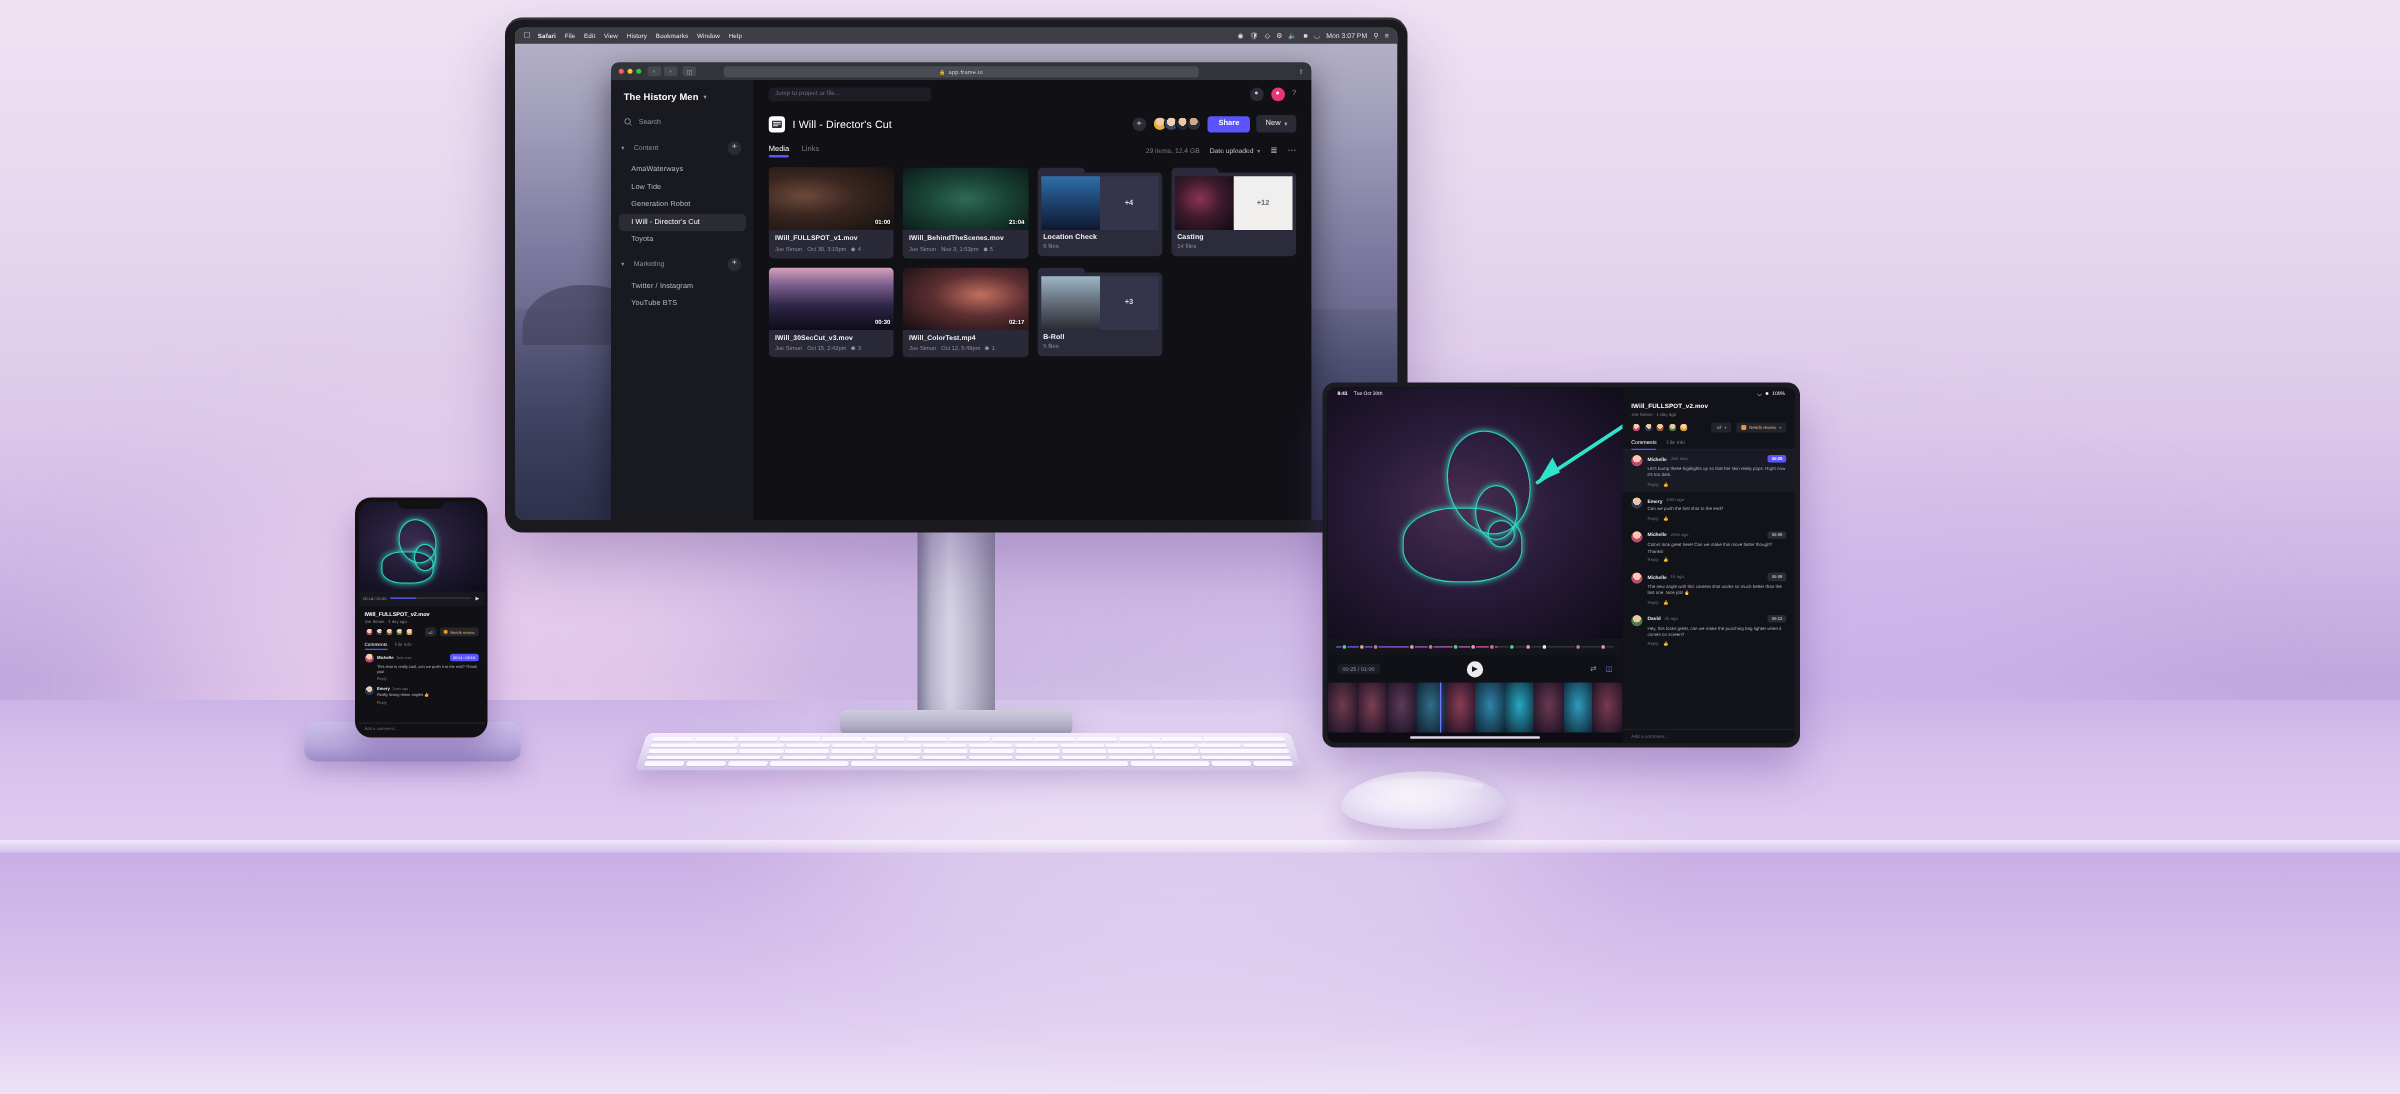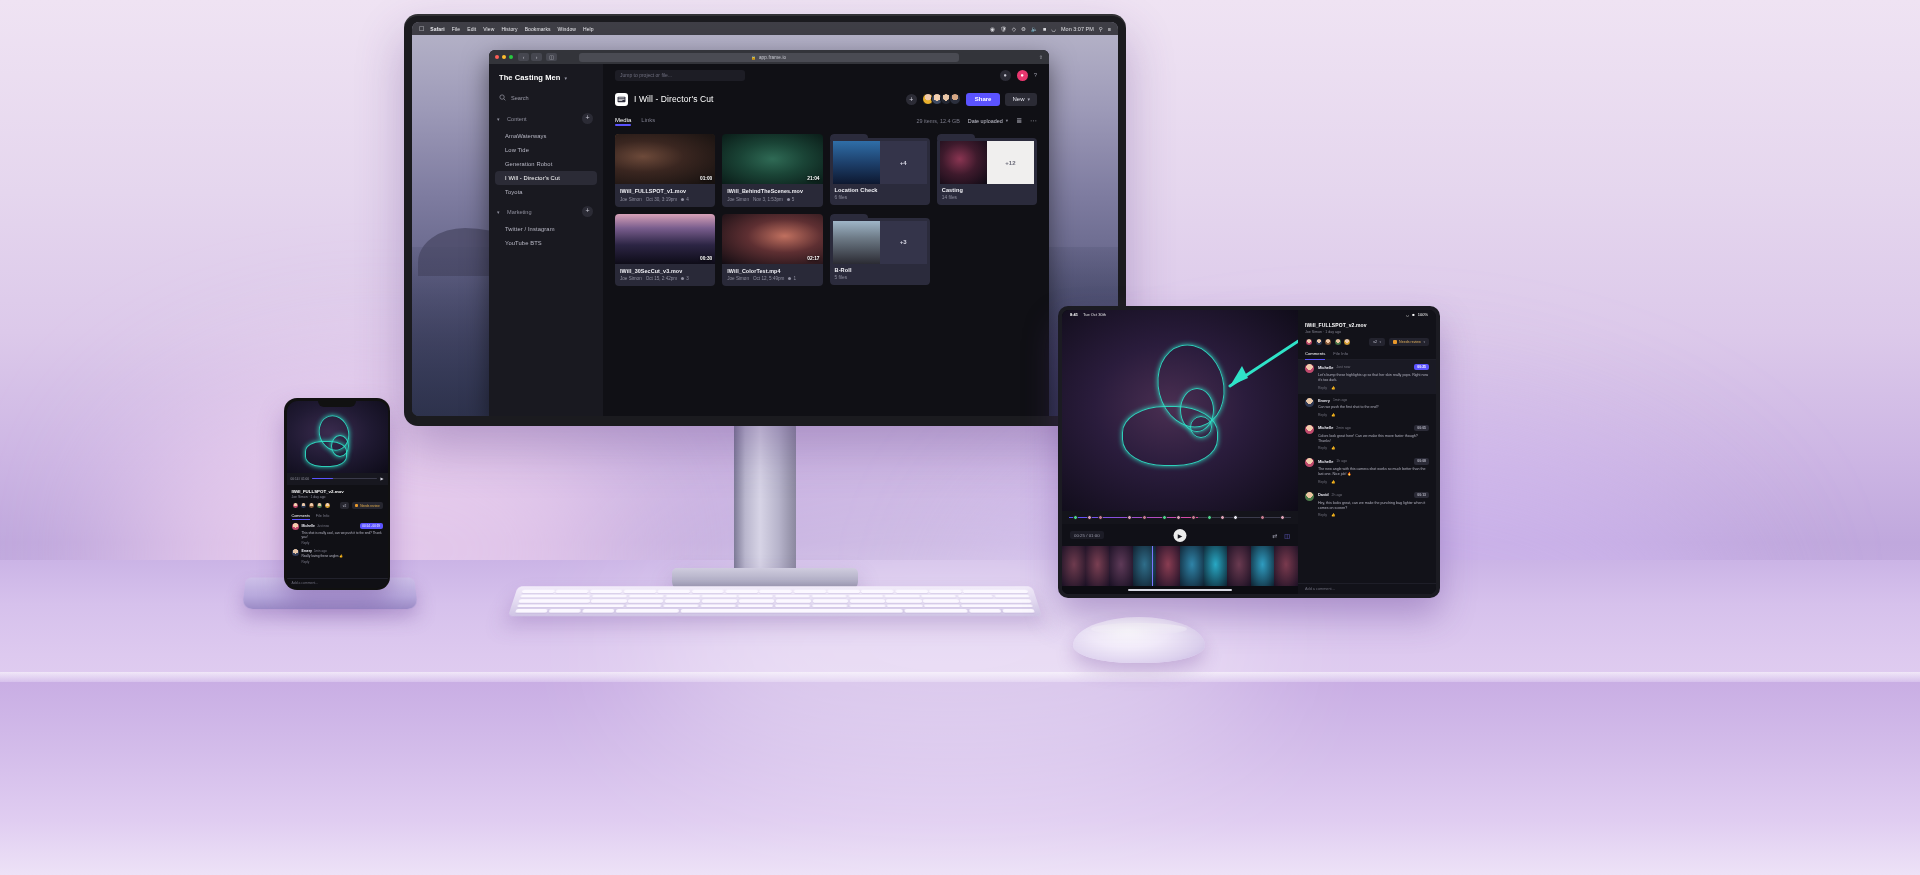--- a/index.html
+++ b/index.html
@@ -494,21 +494,21 @@
             <span class="lock">🔒</span>
             <span>app.frame.io</span>
           </span>
           <span id="share-ic">⇧</span>
         </div>
 
         <div id="app">
 
           <div id="sidebar">
             <div id="team-row">
-              <span id="team-name">The Casting Men</span>
+              <span id="team-name">The History Men</span>
               <span id="team-caret">▾</span>
             </div>
 
             <div id="search-row">
               <svg class="svgic" width="7" height="7" viewBox="0 0 16 16">
                 <circle cx="7" cy="7" r="5" fill="none" stroke="#9b9ba8" stroke-width="1.6"></circle>
                 <line x1="10.8" y1="10.8" x2="14.5" y2="14.5" stroke="#9b9ba8" stroke-width="1.6"></line>
               </svg>
               <span>Search</span>
             </div>

